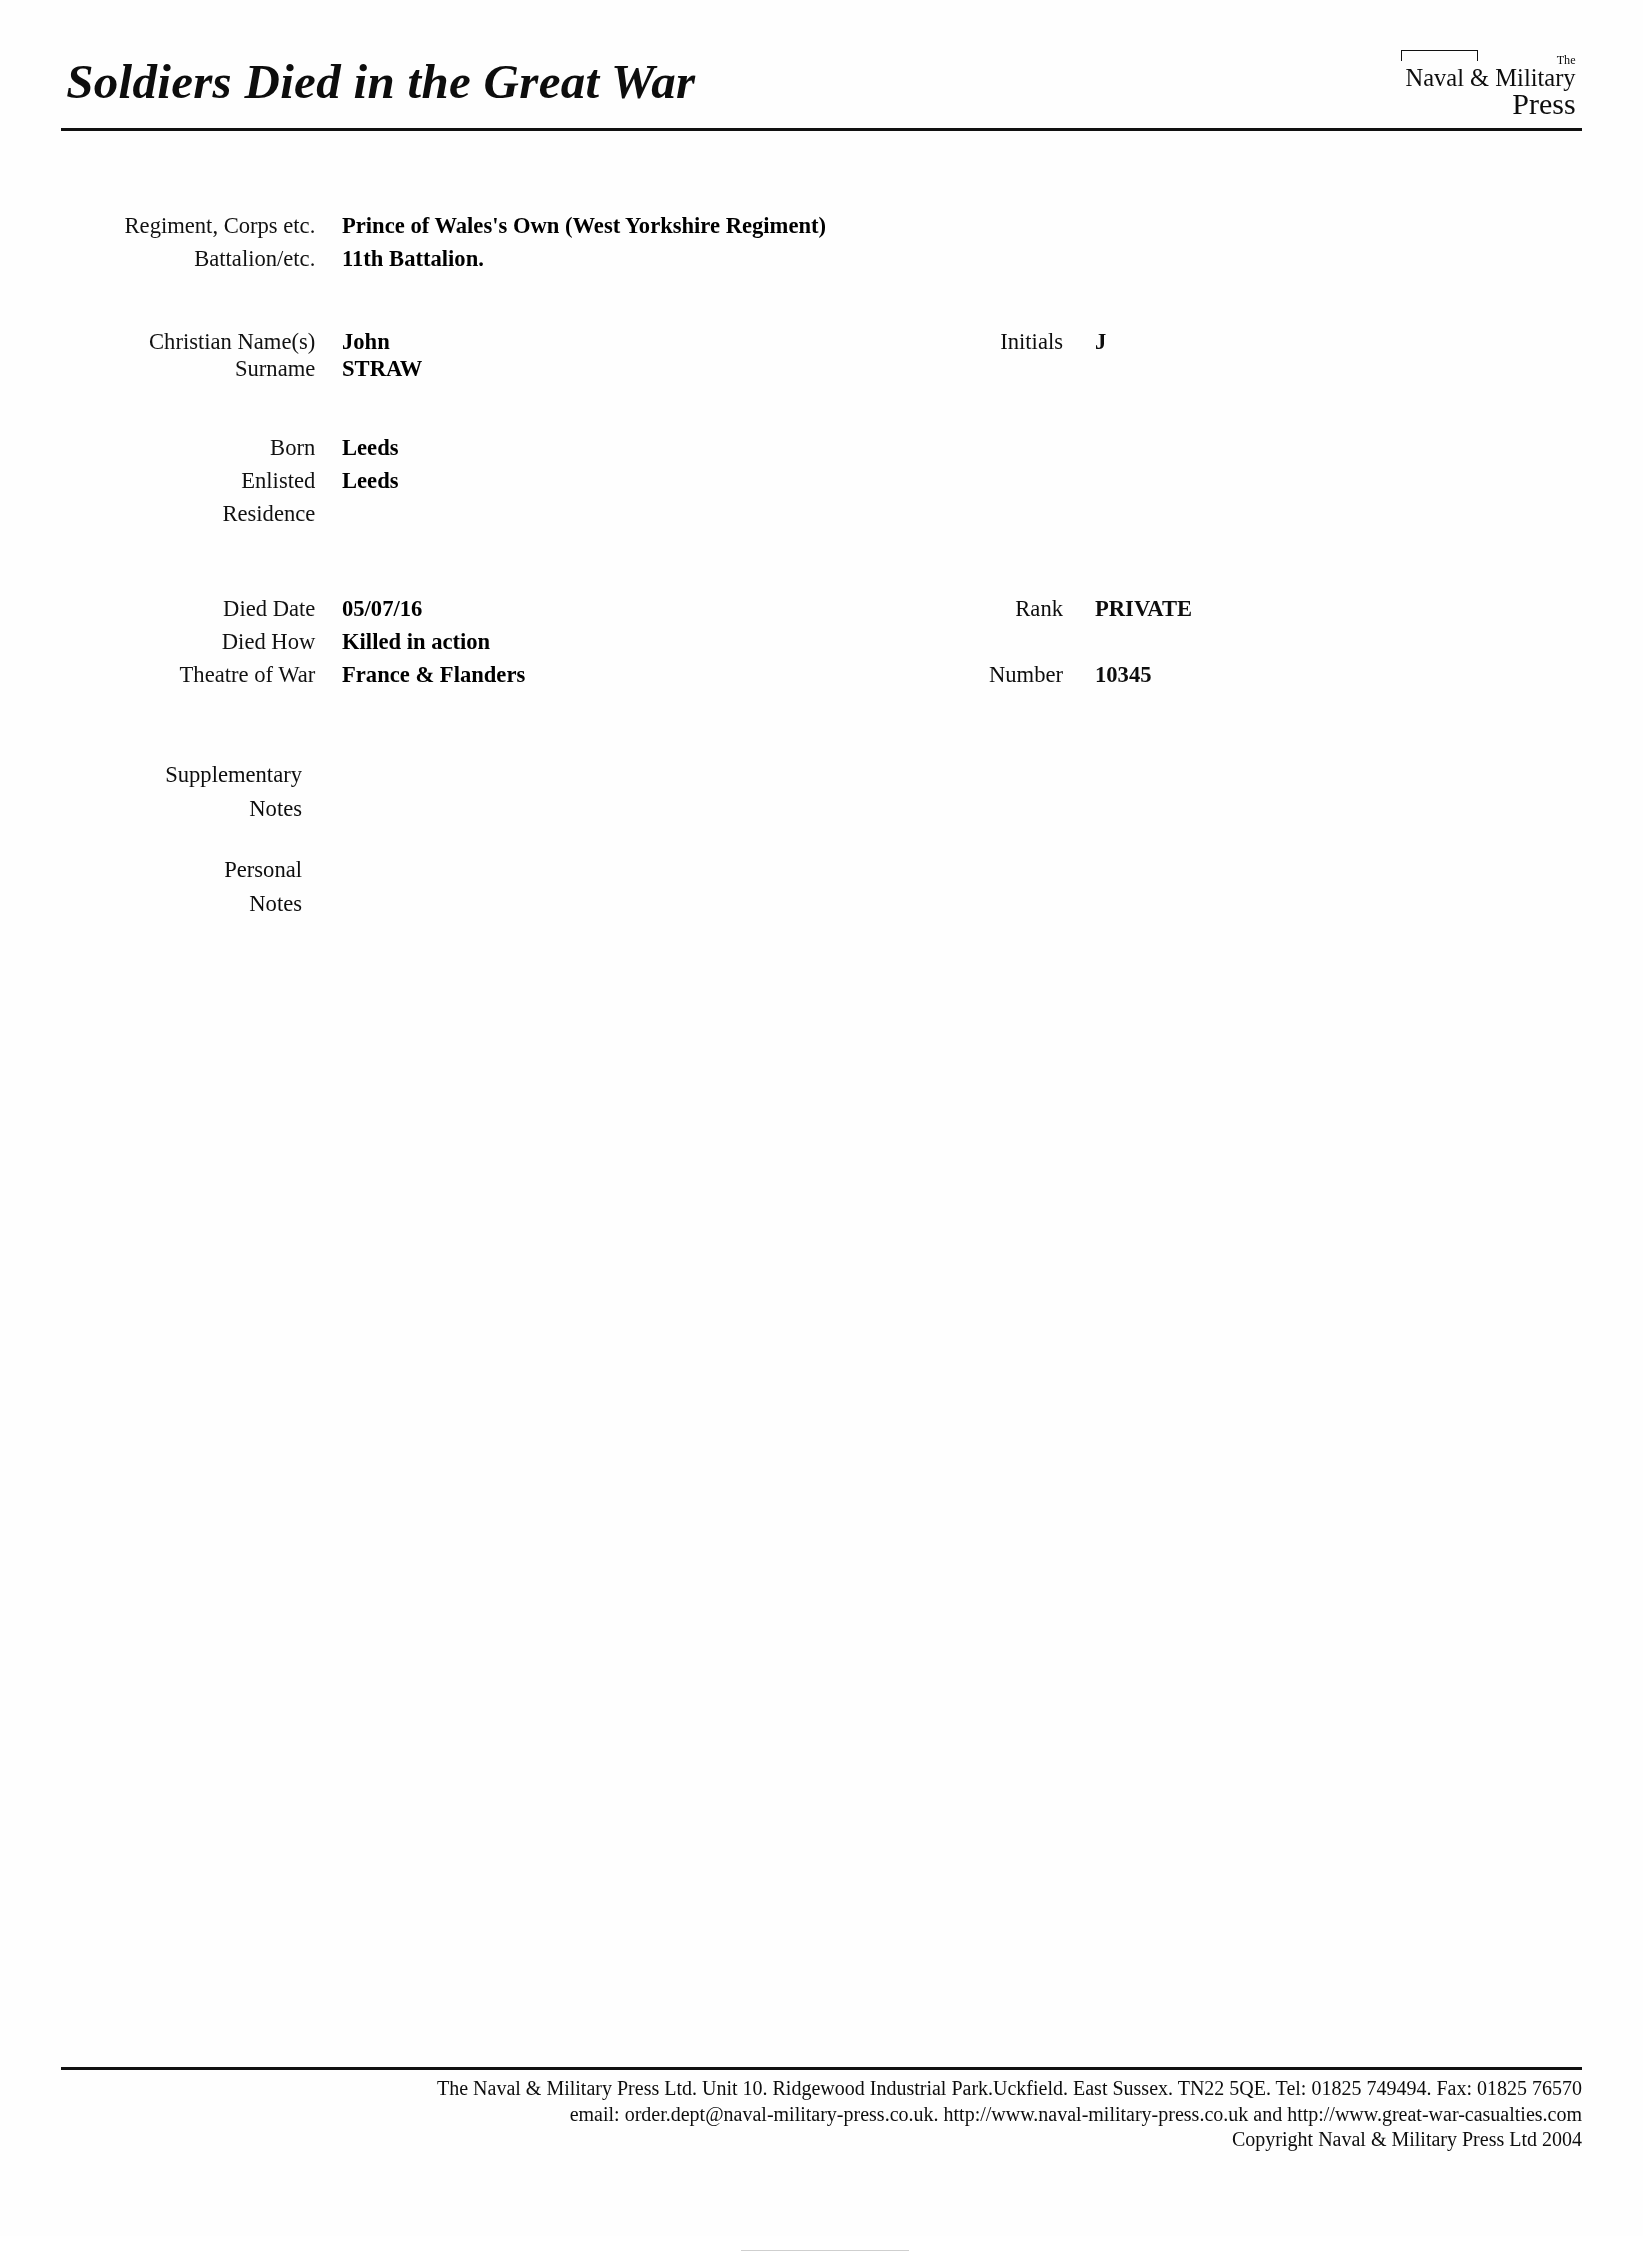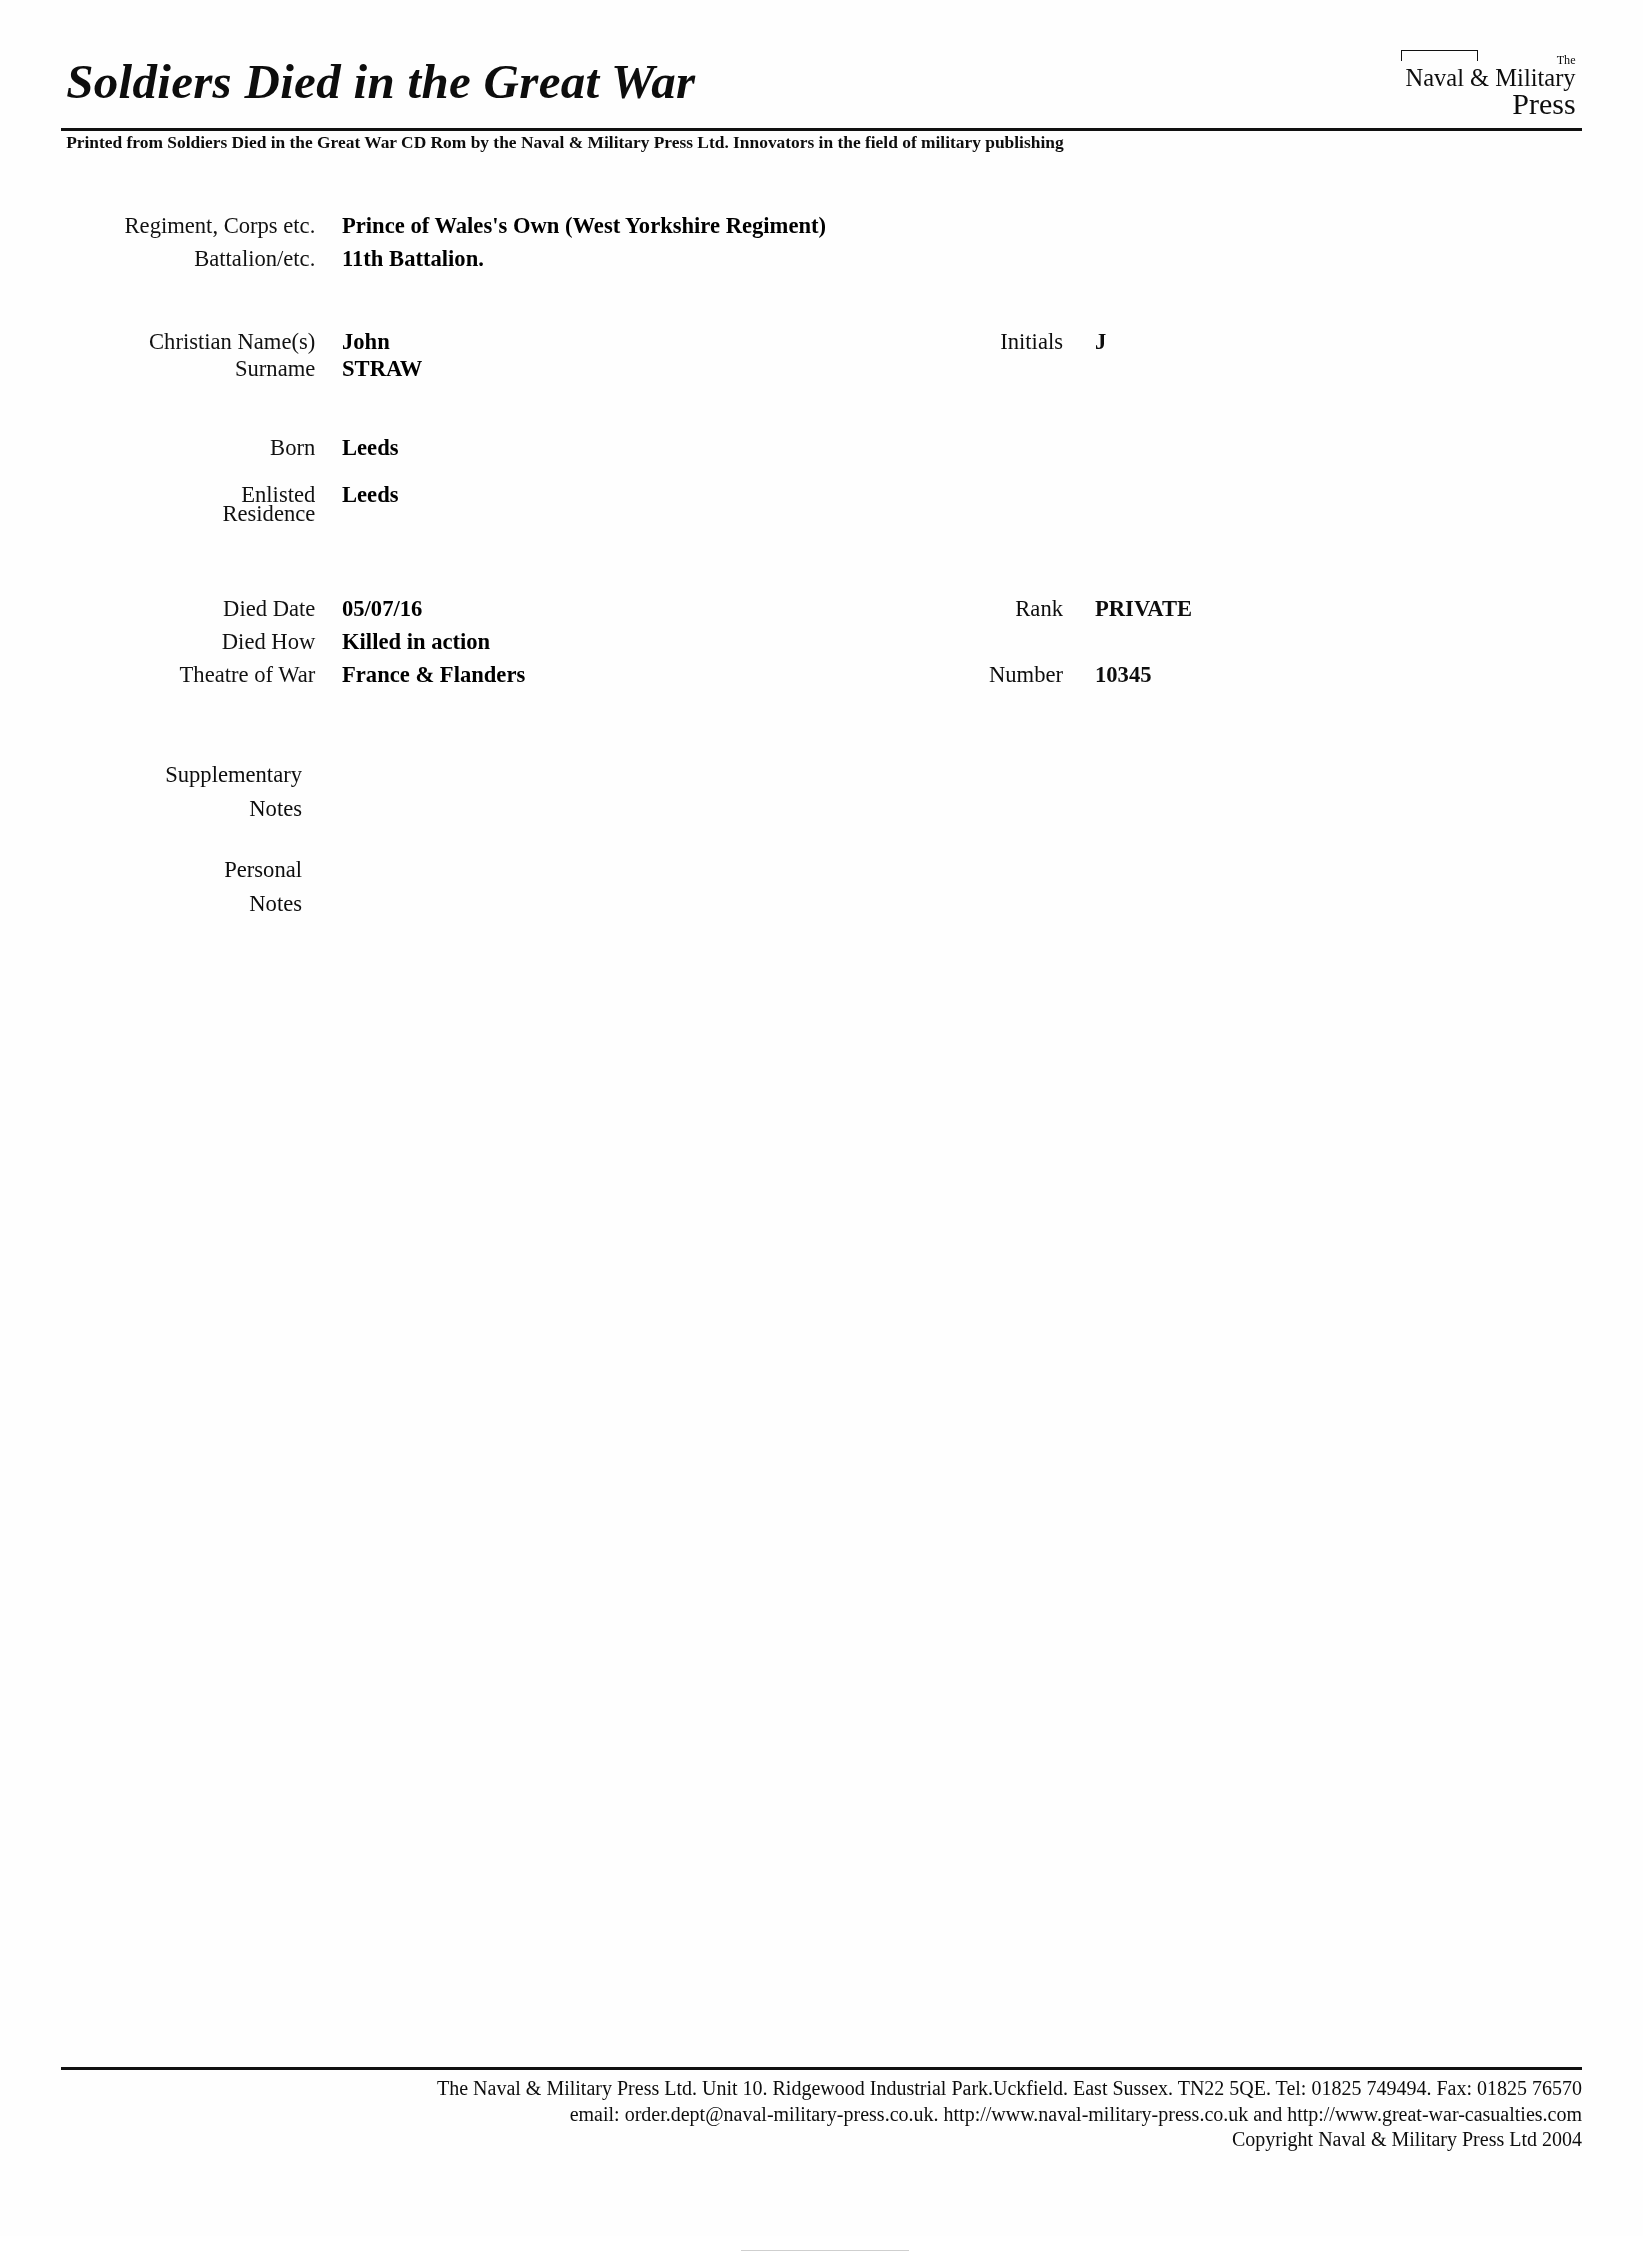--- a/index.html
+++ b/index.html
@@ -209,21 +209,20 @@
   <div class="header">
     <div class="main-title">Soldiers Died in the Great War</div>
 
     <div class="publisher">
       <div class="tick"></div>
       <span class="the-word">The</span>
       <span class="nm">Naval &amp; Military</span>
       <span class="press">Press</span>
     </div>
 
-    <div class="subtitle">Printed from Soldiers Died in the Great War CD Rom by the Naval &amp; Military Press Ltd. Innovators in the field of military publishing</div>
   </div>
   <div class="rule-top"></div>
 
   <div class="record">
 
     <div class="blk-regiment">
       <div class="row">
         <div class="lbl col1">Regiment, Corps etc.</div>
         <div class="val">Prince of Wales's Own (West Yorkshire Regiment)</div>
       </div>
@@ -244,21 +243,21 @@
         <div class="lbl col1">Surname</div>
         <div class="val">STRAW</div>
       </div>
     </div>
 
     <div class="blk-origin">
       <div class="row">
         <div class="lbl col1">Born</div>
         <div class="val">Leeds</div>
       </div>
-      <div class="row" style="top:17px;">
+      <div class="row" style="top:3px;">
         <div class="lbl col1">Enlisted</div>
         <div class="val">Leeds</div>
       </div>
       <div class="row" style="top:6.4px;">
         <div class="lbl col1">Residence</div>
         <div class="val"></div>
       </div>
     </div>
 
     <div class="blk-died">

